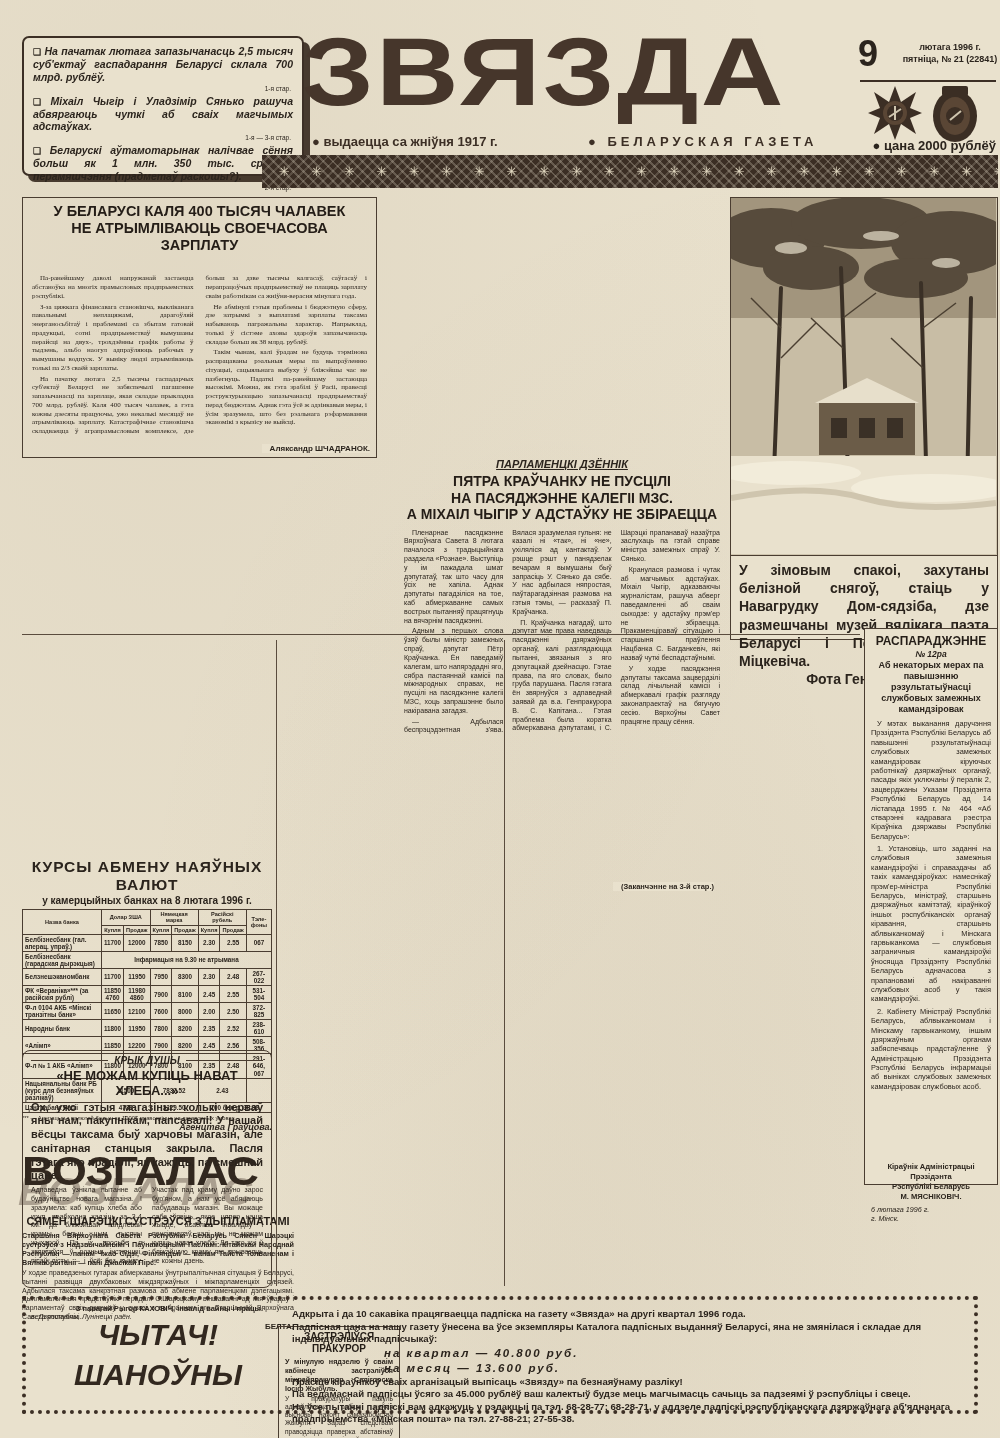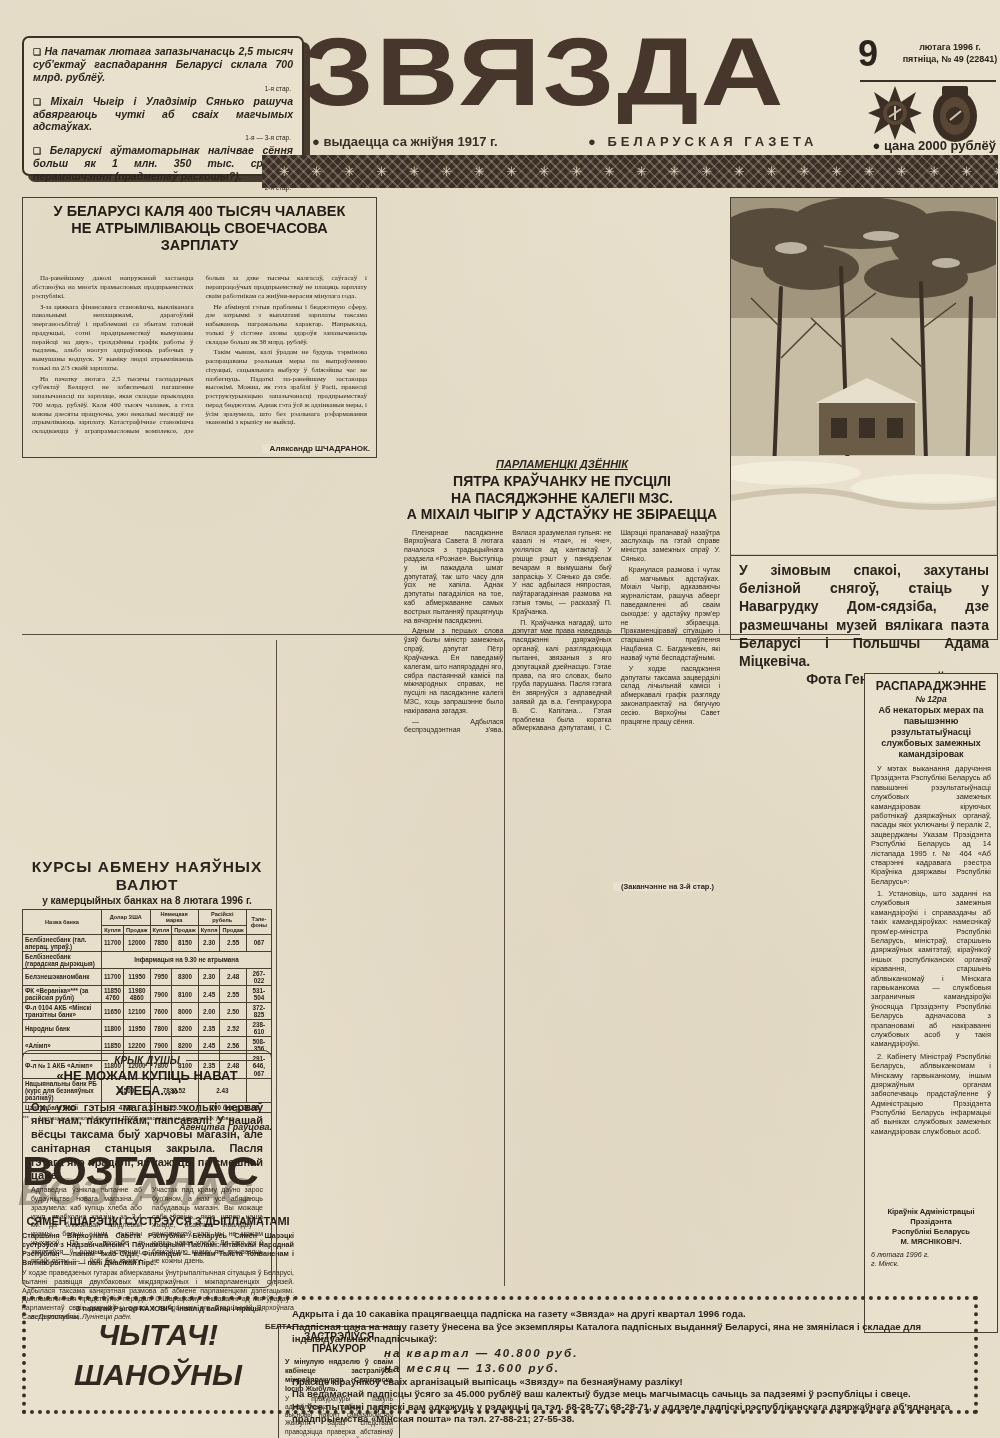--- a/index.html
+++ b/index.html
@@ -75,21 +75,21 @@
   .fx-note{font-size:5.8px;margin-top:2px;}
   .fx-agency{font-size:9px;font-weight:bold;font-style:italic;text-align:right;margin-top:1px;}
   .kryk{left:22px;top:1050px;width:250px;height:238px;border:1.5px solid #4a3d31;border-radius:8px;box-sizing:border-box;padding:4px 8px;}
   .kryk-kick{display:flex;align-items:center;gap:6px;font-weight:800;font-style:italic;font-size:10px;}
   .kryk-kick::before,.kryk-kick::after{content:"";flex:1;height:1.5px;background:#4a3d31;}
   .kryk .hl{font-size:13px;margin:2px 0;}
   .kryk .lead{font-size:11px;line-height:1.25;}
   .kryk .cols{column-count:2;column-gap:10px;height:118px;overflow:hidden;margin-top:3px;}
   .kryk .sig{font-weight:bold;font-size:7.5px;text-align:right;}
   .kryk .loc{font-style:italic;font-size:7px;}
-  .rasp{left:864px;top:628px;width:134px;height:660px;border:1.5px solid #4a3d31;box-sizing:border-box;padding:5px 6px;background:#e9e1cd;margin-top:45px;}
+  .rasp{left:864px;top:628px;width:134px;height:557px;border:1.5px solid #4a3d31;box-sizing:border-box;padding:5px 6px;background:#e9e1cd;}
   .rasp .hl{font-size:12px;}
   .rasp .num{font-weight:bold;font-style:italic;text-align:center;font-size:8.5px;margin:1px 0;}
   .rasp .sub{font-weight:800;text-align:center;font-size:9px;line-height:1.22;margin-bottom:4px;}
   .rasp .bd{font-size:7.4px;line-height:1.27;text-align:justify;height:438px;overflow:hidden;}
   .rasp .bd p{margin:0 0 3px;text-indent:6px;}
   .rasp .sig{font-weight:bold;font-size:7.6px;text-align:center;line-height:1.3;margin-top:5px;}
   .rasp .dt{font-style:italic;font-size:7.2px;margin-top:4px;}
   .subs{left:22px;top:1296px;width:956px;height:118px;border:4px dotted #3c2f25;box-sizing:border-box;
      display:flex;align-items:center;padding:6px 12px;gap:14px;}
   .subs-big{width:240px;text-align:center;font-size:30px;font-weight:800;font-style:italic;line-height:1.35;color:#32281f;}
@@ -110,21 +110,21 @@
     <div class="page-ref">2-я стар.</div>
   </div>
 
   <div class="abs mast-title">ЗВЯЗДА</div>
   <div class="abs tag" style="left:312px;top:134px;">● выдаецца са жніўня 1917 г.</div>
   <div class="abs tag" style="left:588px;top:134px;letter-spacing:4px;">● БЕЛАРУСКАЯ ГАЗЕТА</div>
 
   <div class="abs date-day">9</div>
   <div class="abs date-lines">
     <div>лютага 1996 г.</div>
-    <div>пятніца, № 49 (22841)</div>
+    <div>пятніца, № 21 (22841)</div>
   </div>
   <div class="abs date-rule"></div>
 
   <svg class="abs" style="left:866px;top:84px;" width="58" height="58" viewBox="0 0 58 58">
     <polygon points="29,2 35,18 50,8 44,24 56,29 44,34 50,50 35,40 29,56 23,40 8,50 14,34 2,29 14,24 8,8 23,18" fill="#3b2e24"></polygon>
     <circle cx="29" cy="29" r="12" fill="#5a4635"></circle>
     <circle cx="29" cy="29" r="8" fill="#3b2e24"></circle>
     <path d="M23 33 L35 25 M29 22 L29 36" stroke="#cfc5ae" stroke-width="2"></path>
   </svg>
   <svg class="abs" style="left:928px;top:82px;" width="54" height="62" viewBox="0 0 54 62">

